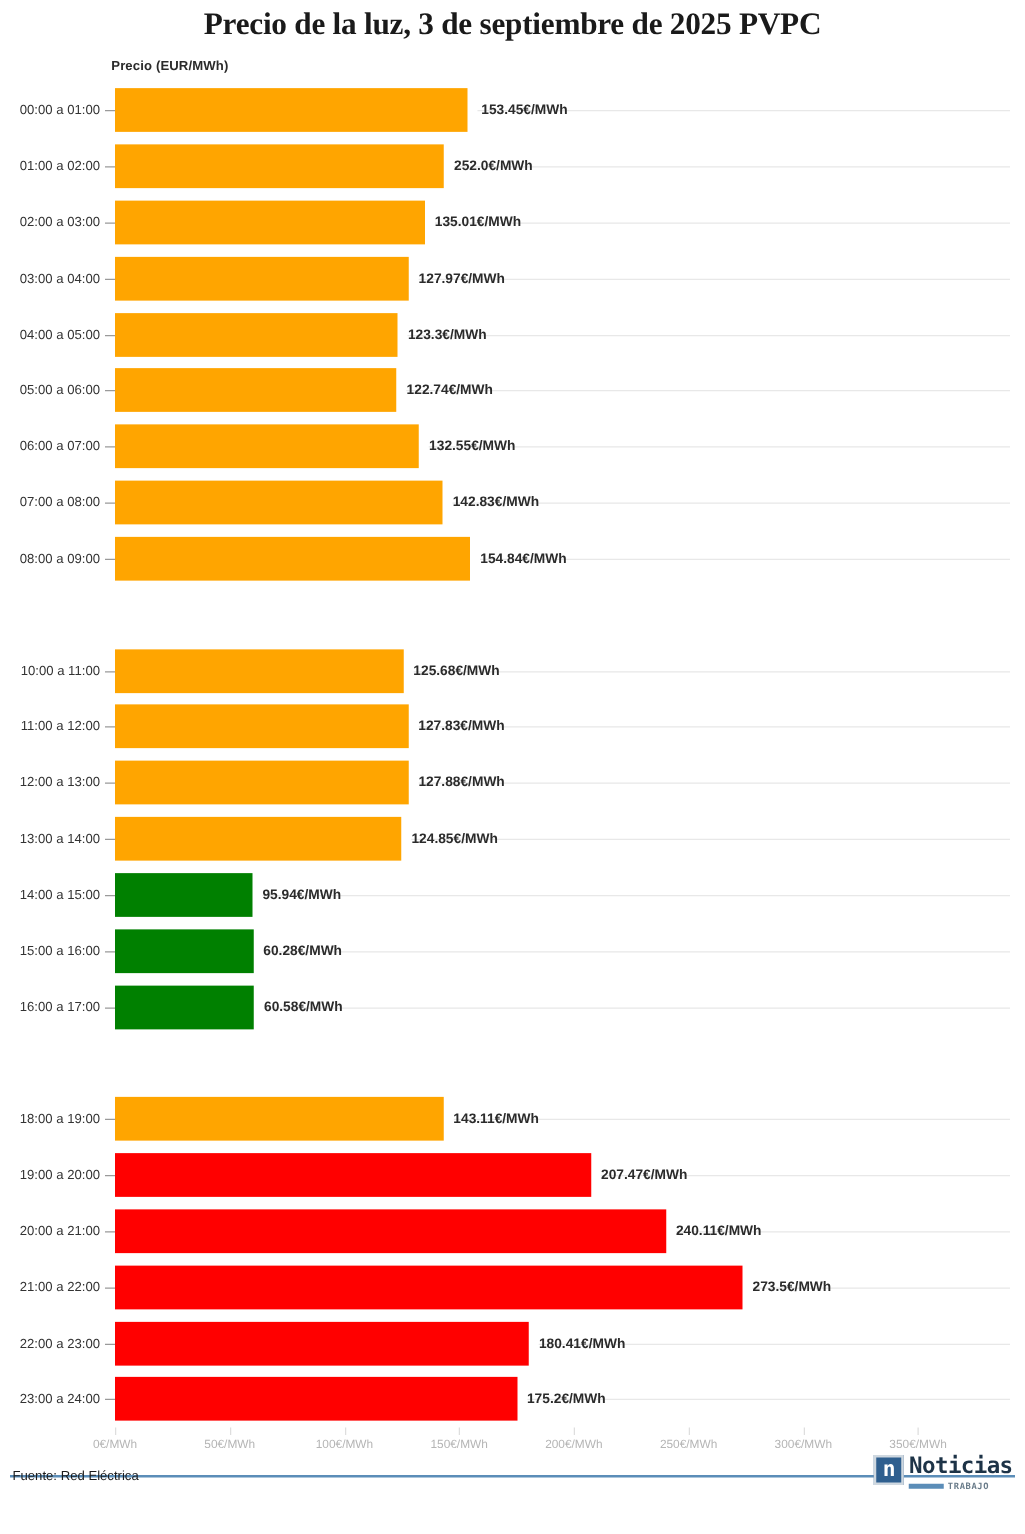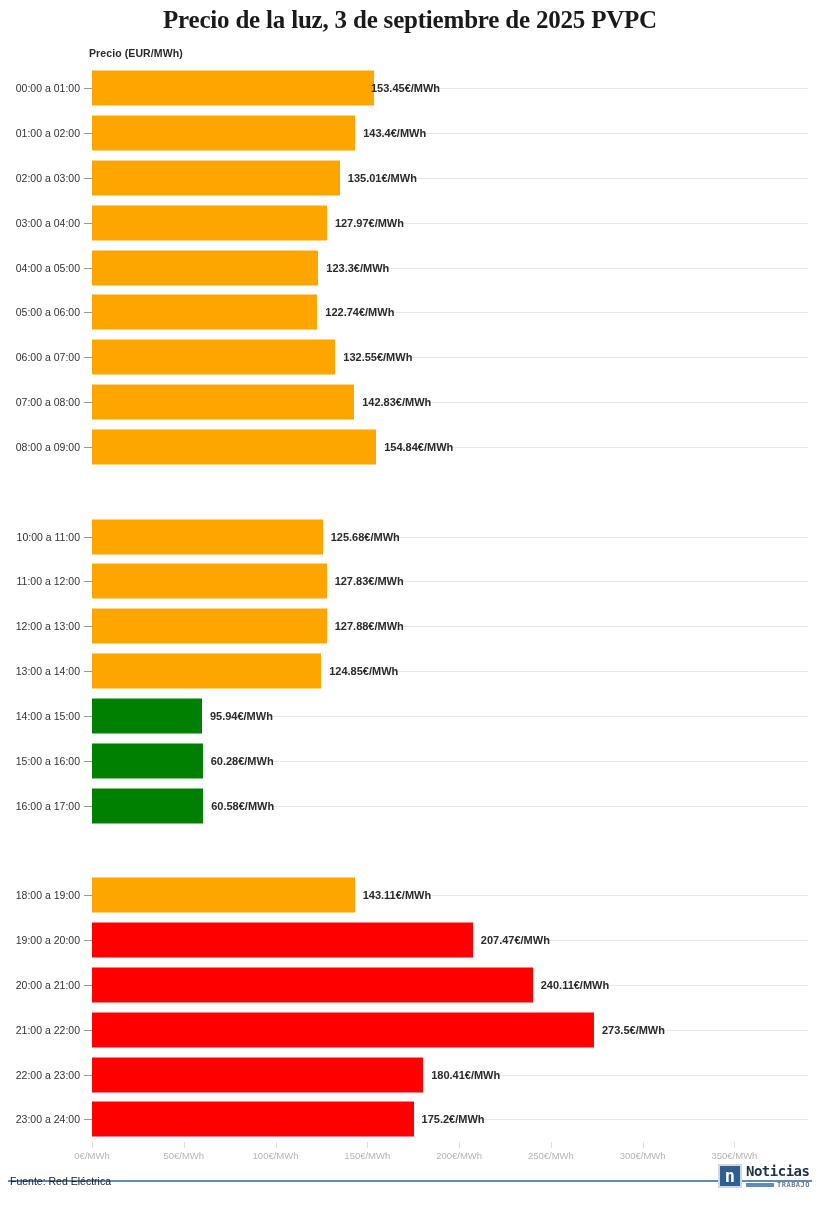--- a/index.html
+++ b/index.html
@@ -158,21 +158,21 @@
     justify-content: center;
     color: #ffffff;
     font-family: "DejaVu Sans Mono", monospace;
     font-size: 17px;
     font-weight: 700;
     line-height: 1;
   }
   .logo-text { display: flex; flex-direction: column; }
   .logo-name {
     font-family: "DejaVu Sans Mono", monospace;
-    font-size: 14px;
+    font-size: 18px;
     font-weight: 700;
     color: #1d3347;
     line-height: 1;
     letter-spacing: -0.5px;
   }
   .logo-sub {
     display: flex;
     align-items: center;
     gap: 3px;
     margin-top: 3px;
@@ -197,28 +197,28 @@
   <div class="chart-title">Precio de la luz, 3 de septiembre de 2025 PVPC</div>
 
   <div class="axis-title">Precio (EUR/MWh)</div>
 
   <div class="plot" id="plot">
       <div class="row" style="top: 0px;">
         <div class="gridline" style="left: 381.657px;"></div>
         <div class="cat-label">00:00 a 01:00</div>
         <div class="cat-tick"></div>
         <div class="bar" title="00:00 a 01:00: 153.45€/MWh" style="width: 281.657px; background: rgb(255, 165, 0);"></div>
-        <div class="bar-value" style="left: 371px; text-align: right;">153.45€/MWh</div>
+        <div class="bar-value" style="left: 385px; text-align: right;">153.45€/MWh</div>
       </div>
       <div class="row" style="top: 44.8333px;">
         <div class="gridline" style="left: 363.211px;"></div>
         <div class="cat-label">01:00 a 02:00</div>
         <div class="cat-tick"></div>
         <div class="bar" title="01:00 a 02:00: 143.4€/MWh" style="width: 263.211px; background: rgb(255, 165, 0);"></div>
-        <div class="bar-value" style="left: 363.211px;">143.4€/MWh</div>
+        <div class="bar-value" style="left: 363.211px;">252.0€/MWh</div>
       </div>
       <div class="row" style="top: 89.6667px;">
         <div class="gridline" style="left: 347.811px;"></div>
         <div class="cat-label">02:00 a 03:00</div>
         <div class="cat-tick"></div>
         <div class="bar" title="02:00 a 03:00: 135.01€/MWh" style="width: 247.811px; background: rgb(255, 165, 0);"></div>
         <div class="bar-value" style="left: 347.811px;">135.01€/MWh</div>
       </div>
       <div class="row" style="top: 134.5px;">
         <div class="gridline" style="left: 334.889px;"></div>

